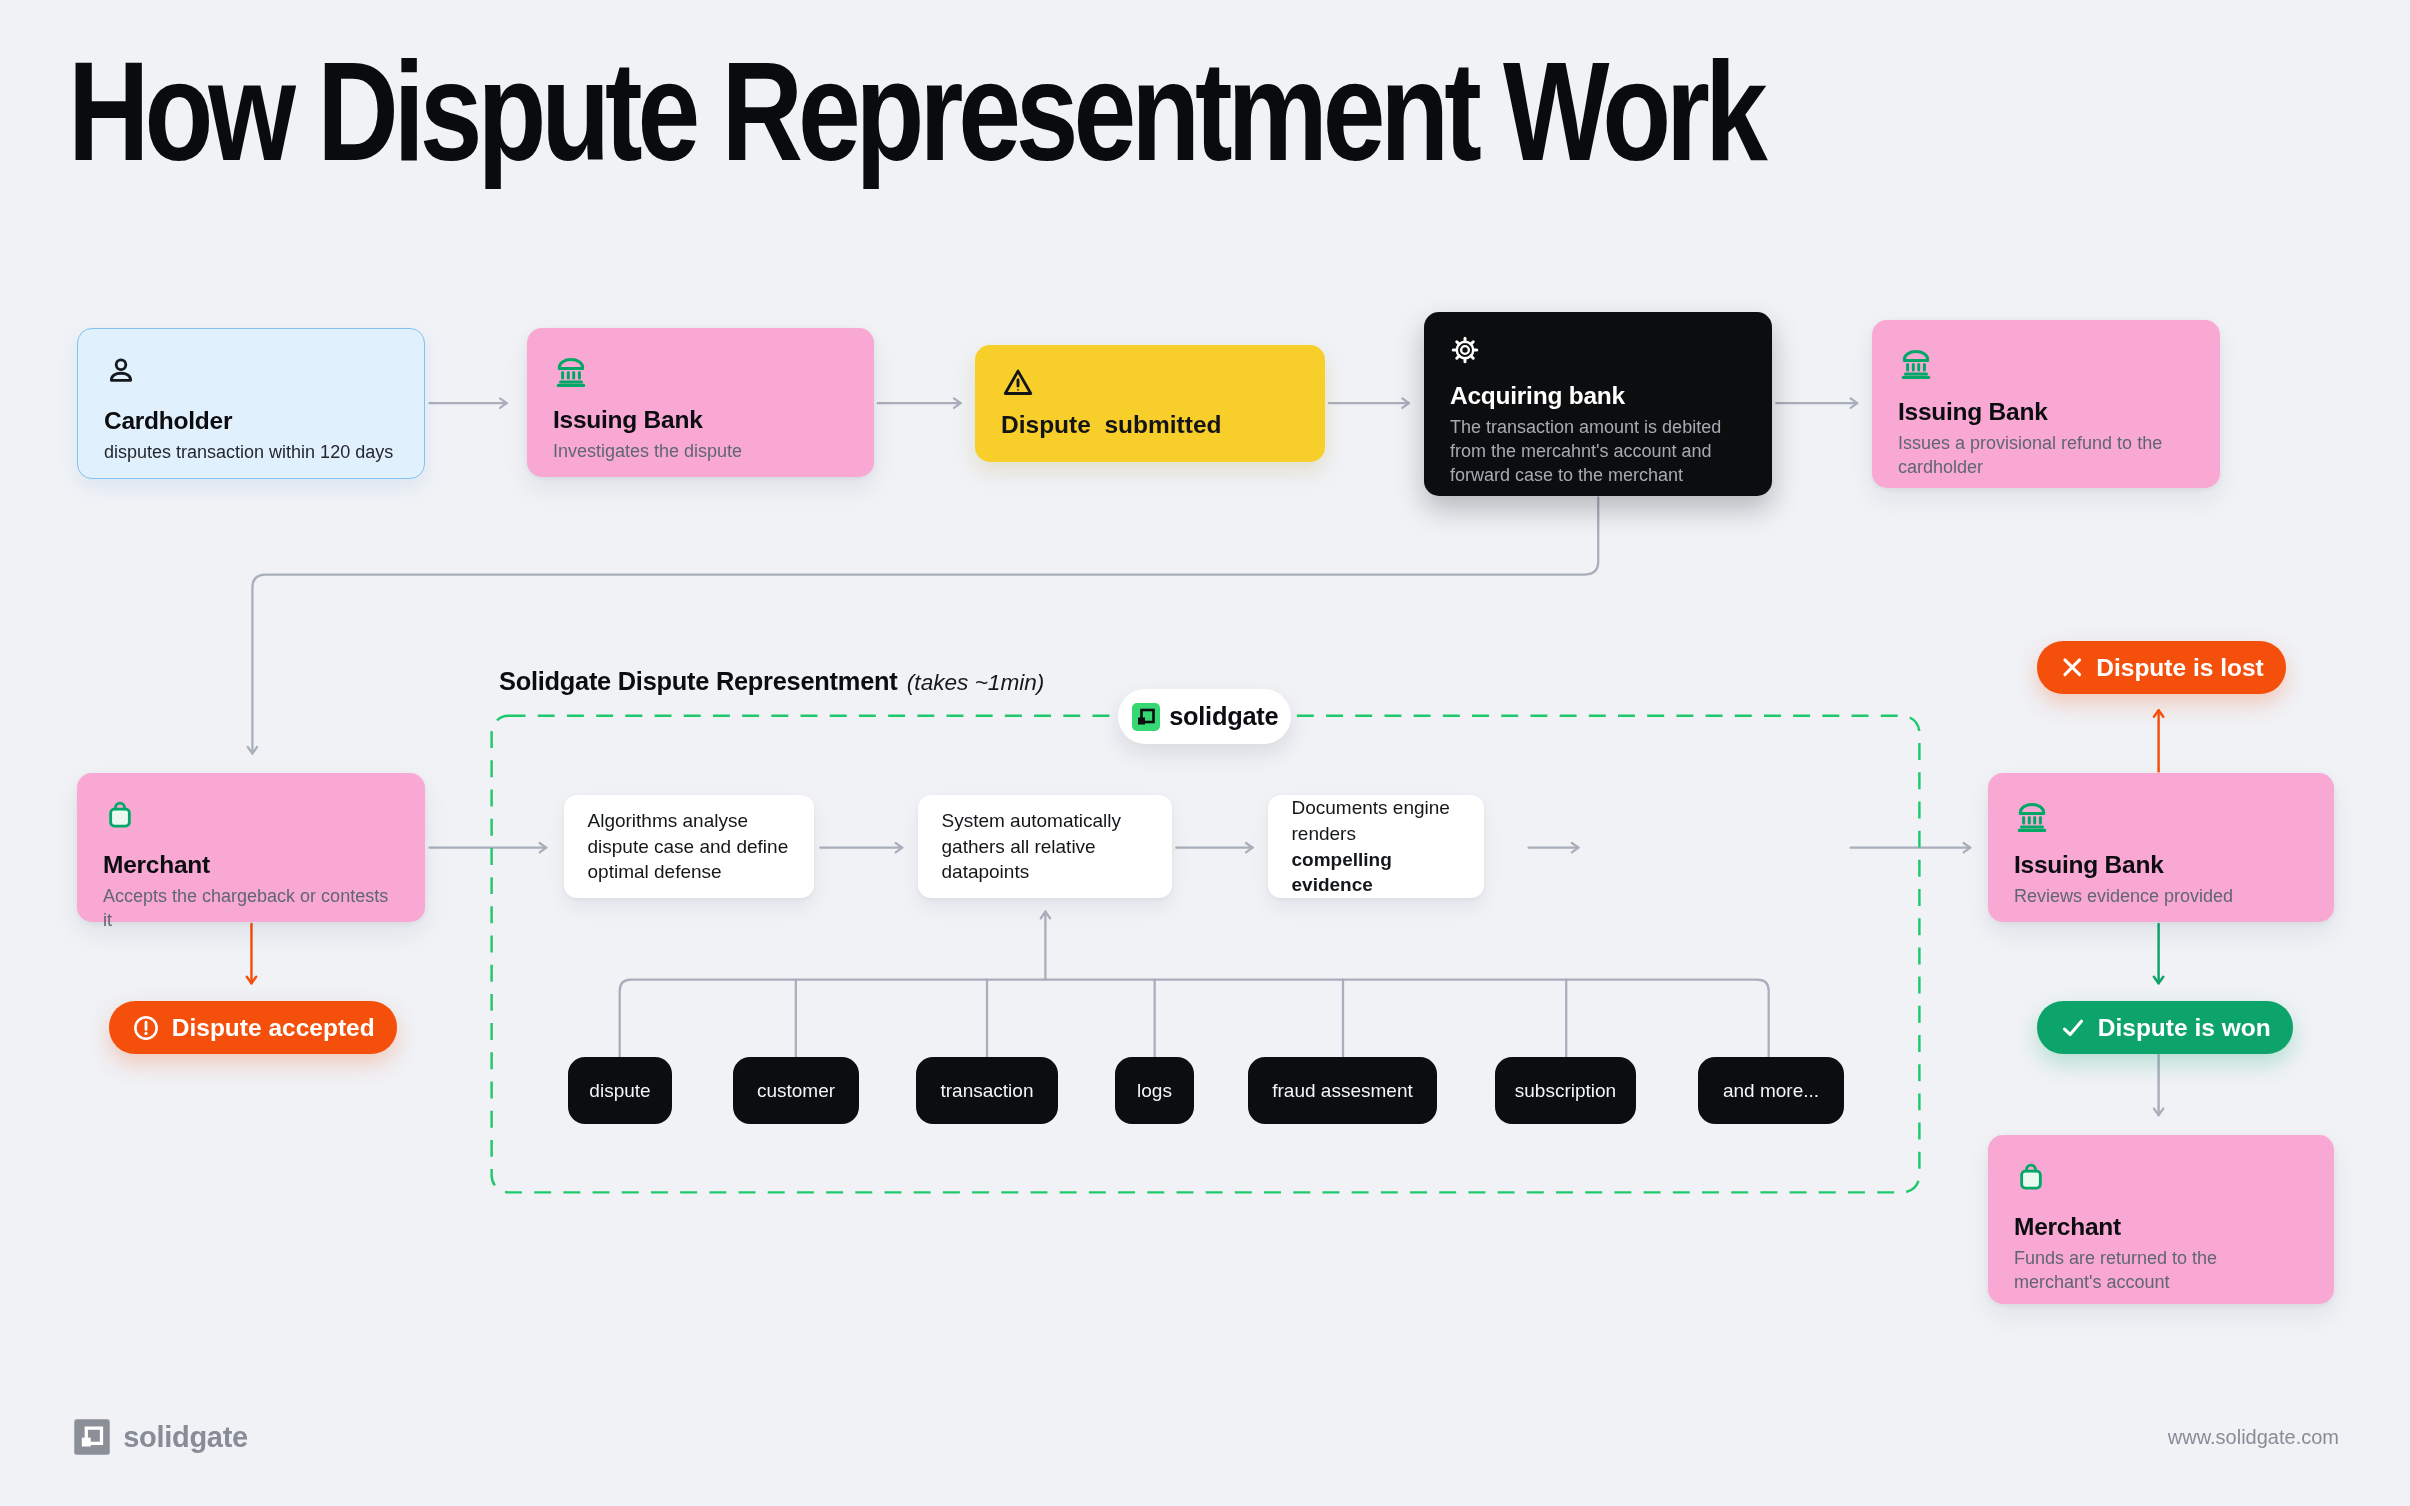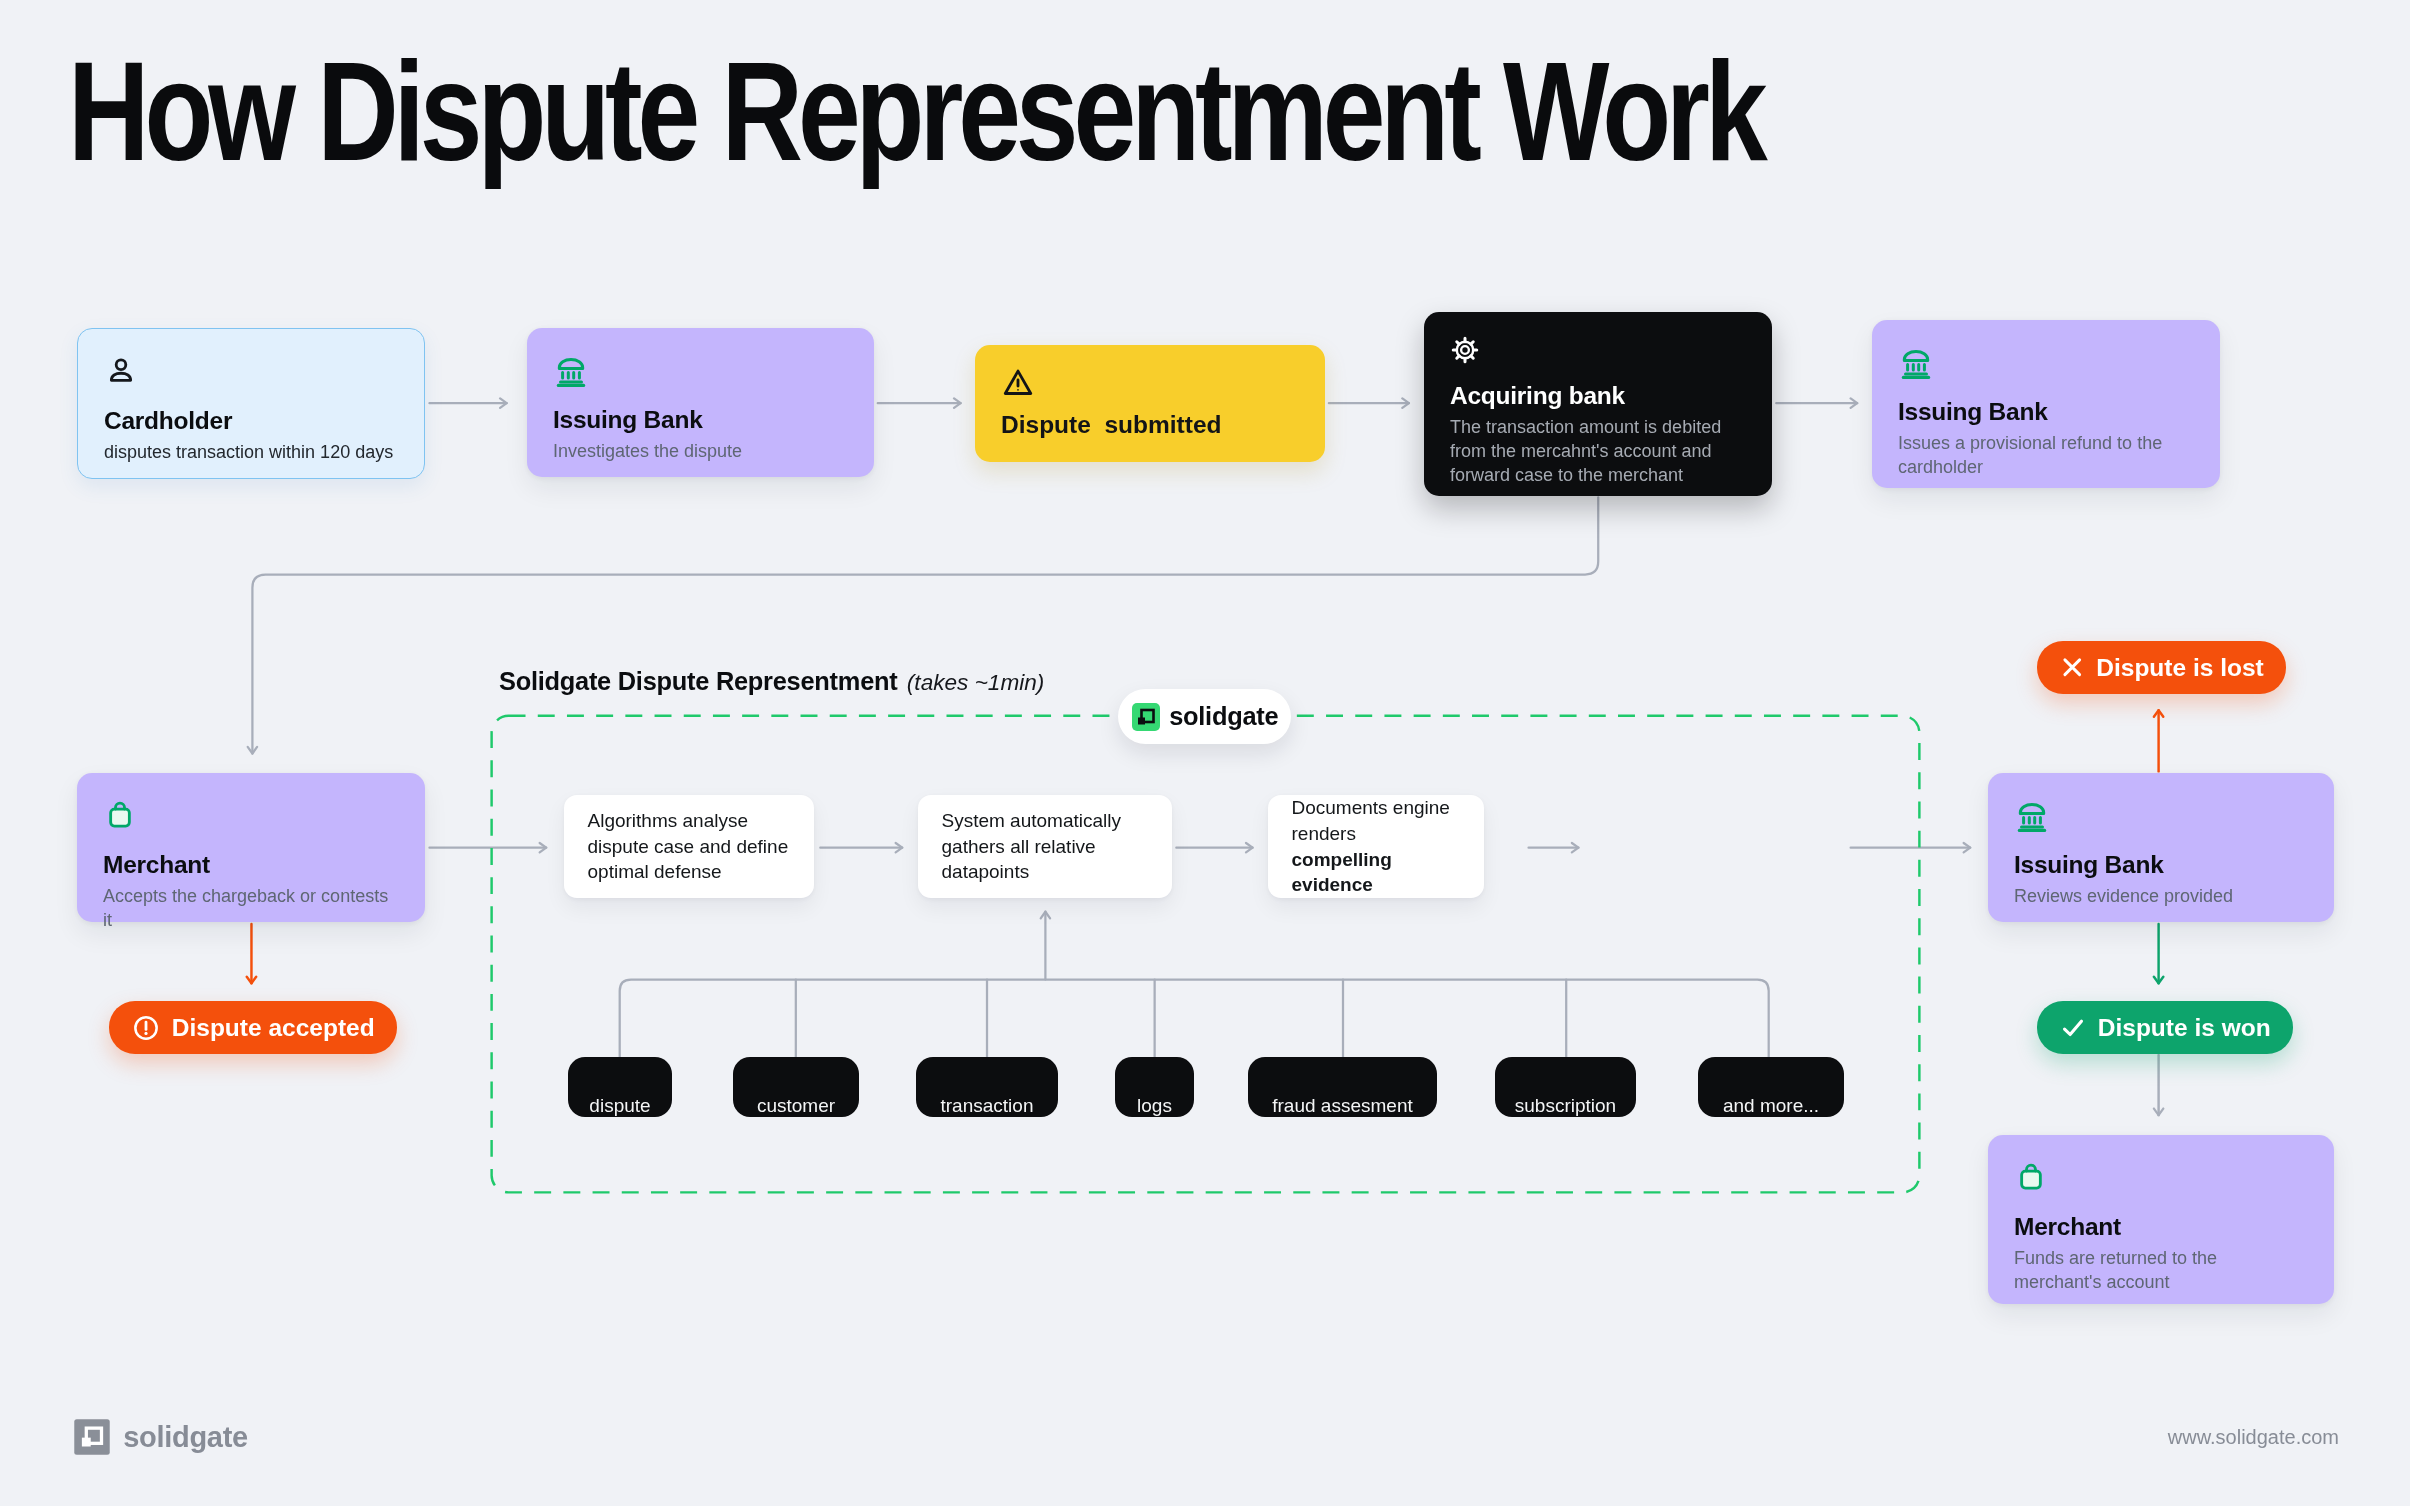--- a/index.html
+++ b/index.html
@@ -14,21 +14,21 @@
     position:absolute;left:68px;top:38px;margin:0;
     font-size:141px;font-weight:700;color:#0A0B0D;
     letter-spacing:-0.045em;line-height:1.04;white-space:nowrap;
     transform:scaleX(0.80);transform-origin:0 50%;
   }
   
   .overlay{position:absolute;left:0;top:0;z-index:1;}
   
   .card{
     position:absolute;z-index:2;box-sizing:border-box;
-    background:#c4b5fd;border-radius:15px;padding:24.5px 26px;
+    background:#f9a8d4;border-radius:15px;padding:24.5px 26px;
     box-shadow:0 11.3px 26px rgba(16,24,40,.07),0 1.9px 5.6px rgba(16,24,40,.05);
   }
   .card .icon{height:32px;margin-bottom:21px;display:flex;align-items:flex-start;}
   .card h3{margin:0;font-size:24.5px;font-weight:700;color:#0B0D10;letter-spacing:-0.01em;}
   .card p{margin:6.6px 0 0;font-size:18px;line-height:1.33;color:#5E6673;}
   .card.blue{background:#E1F0FD;border:1.9px solid #7FC3F1;box-shadow:0 7.5px 19px rgba(60,130,200,.10);}
   .card.blue p{color:#23282E;}
   .card.yellow{background:#F8CE2B;box-shadow:0 9.4px 22.6px rgba(170,140,20,.18);}
   .card.yellow .label{font-size:24.5px;font-weight:700;color:#131417;white-space:pre;}
   .card.black{background:#0C0D0F;box-shadow:0 13px 28px rgba(10,12,16,.25);}
@@ -37,23 +37,23 @@
   
   .step{
     position:absolute;z-index:2;box-sizing:border-box;height:103px;top:795px;
     background:#FFFFFF;border-radius:13px;display:flex;align-items:center;
     padding:0 23.5px;font-size:19px;line-height:1.35;color:#14171A;
     box-shadow:0 9.4px 21px rgba(16,24,40,.06),0 1.9px 4.7px rgba(16,24,40,.04);
   }
   .step b{font-weight:700;}
   
   .dpill{
-    position:absolute;z-index:2;top:1057px;height:60px;box-sizing:border-box;
+    position:absolute;z-index:2;top:1057px;height:67px;box-sizing:border-box;
     background:#0C0D0F;border-radius:17px;color:#F4F5F6;font-size:19px;
-    display:flex;align-items:flex-end;justify-content:center;
+    display:flex;align-items:center;justify-content:center;
   }
   
   .badge{
     position:absolute;z-index:3;height:53px;box-sizing:border-box;
     border-radius:26px;display:inline-flex;align-items:center;gap:12.2px;
     padding:0 22.6px;color:#FFFFFF;font-weight:700;font-size:24.5px;white-space:nowrap;
   }
   .badge.orange{background:#F4500C;box-shadow:0 9.4px 21px rgba(244,80,12,.25);}
   .badge.green{background:#0DA46C;box-shadow:0 9.4px 21px rgba(13,164,108,.25);}
   

